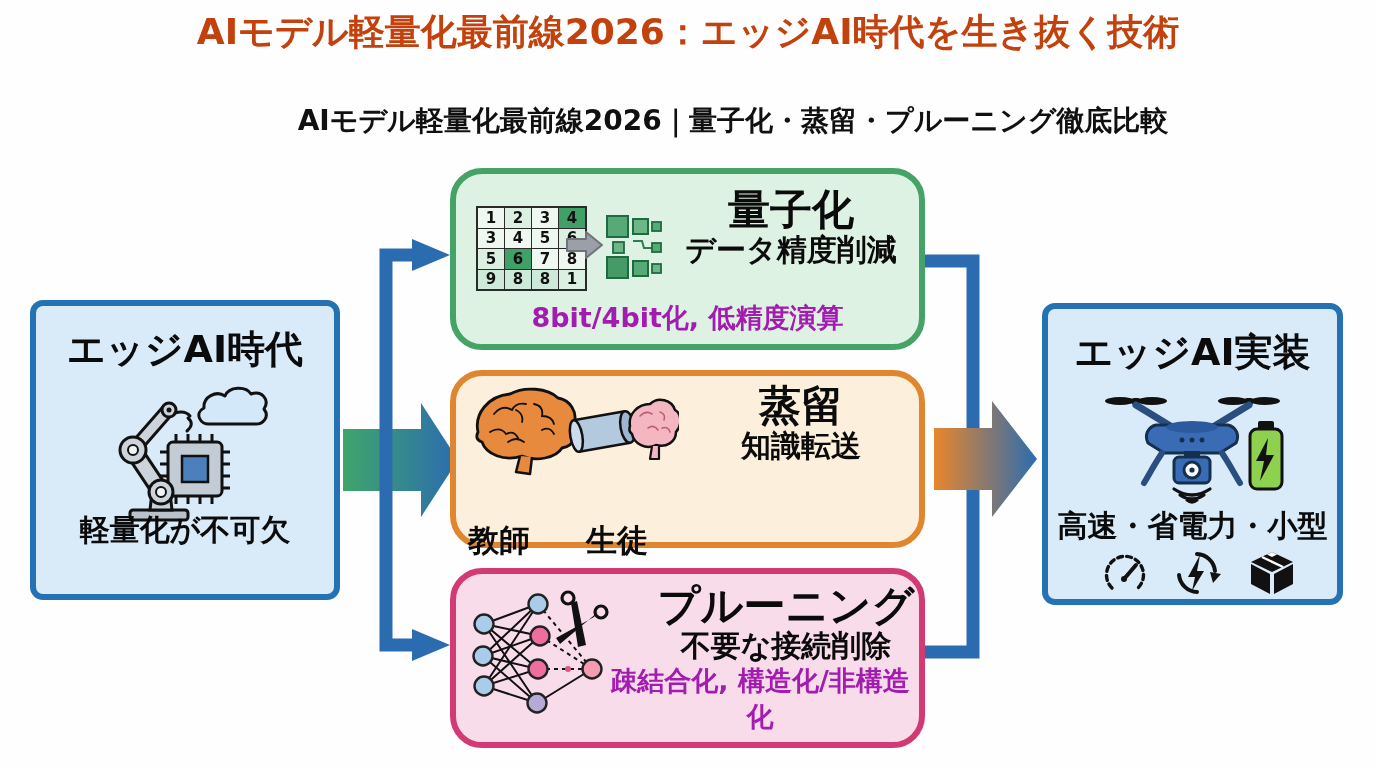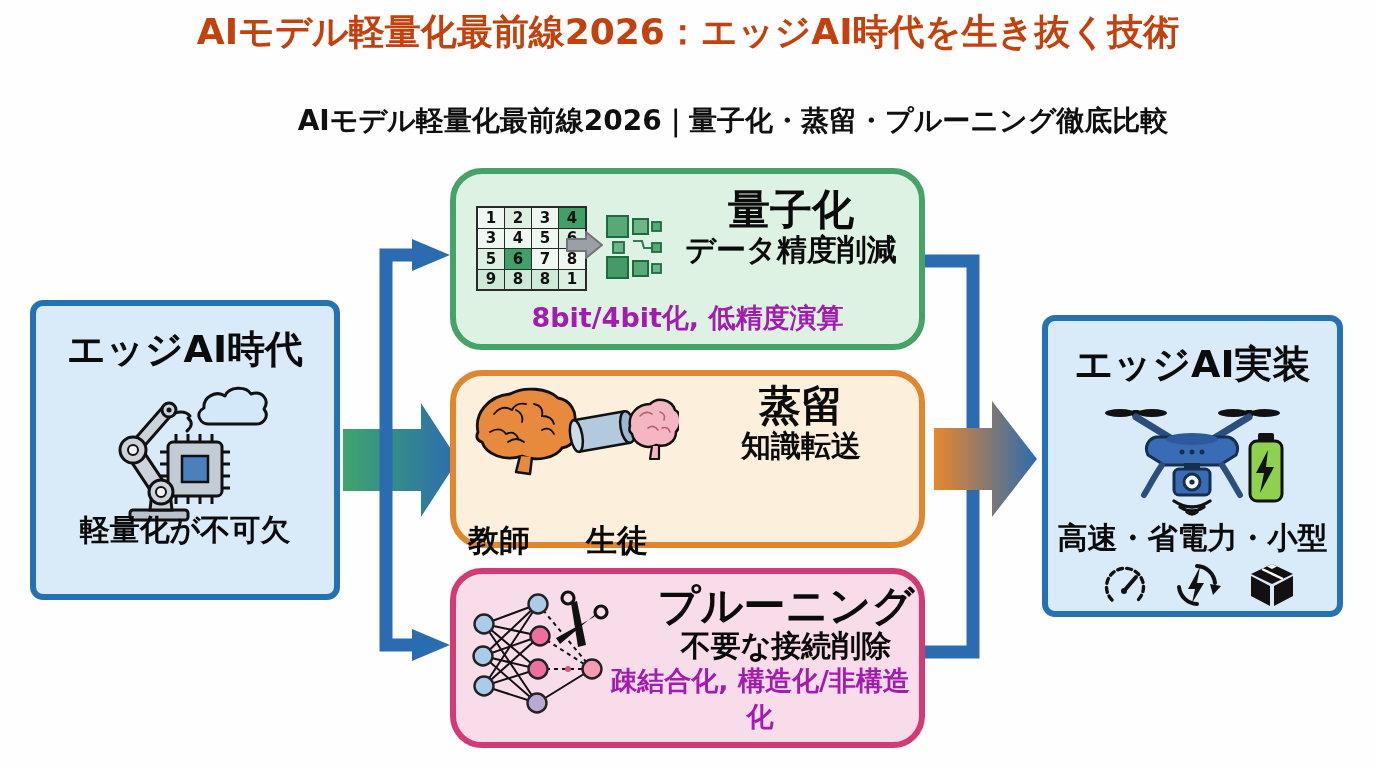--- a/index.html
+++ b/index.html
@@ -9,21 +9,21 @@
   .main-title{position:absolute;top:8px;left:0;width:100%;text-align:center;
     font-size:36px;font-weight:900;color:#c2410c;letter-spacing:0;}
   .subtitle{position:absolute;top:102px;left:0;width:100%;text-align:center;
     font-size:28px;font-weight:800;color:#101010;padding-left:45px;}
 
   .connectors{position:absolute;left:0;top:0;}
 
   .box{position:absolute;box-sizing:border-box;}
   .side-box{border:6px solid #2472b4;border-radius:13px;background:#d9eaf9;}
   #left-box{left:30px;top:300px;width:310px;height:300px;}
-  #right-box{left:1042px;top:303px;width:301px;height:302px;margin-top:12px;}
+  #right-box{left:1042px;top:303px;width:301px;height:302px;}
   .side-title{position:absolute;top:18px;left:0;width:100%;text-align:center;
     font-size:38px;font-weight:900;color:#0b0b0b;}
   .side-caption{position:absolute;left:0;width:100%;text-align:center;
     font-size:30px;font-weight:800;color:#0b0b0b;}
   #left-box .side-caption{top:204px;}
   #right-box .side-caption{top:197px;}
 
   .method{left:450px;width:475px;border-radius:32px;}
   #quant-box{top:168px;height:182px;background:#def2e4;border:6px solid #45a367;}
   #distill-box{top:370px;height:178px;background:#fcefdb;border:6px solid #e0862e;}

